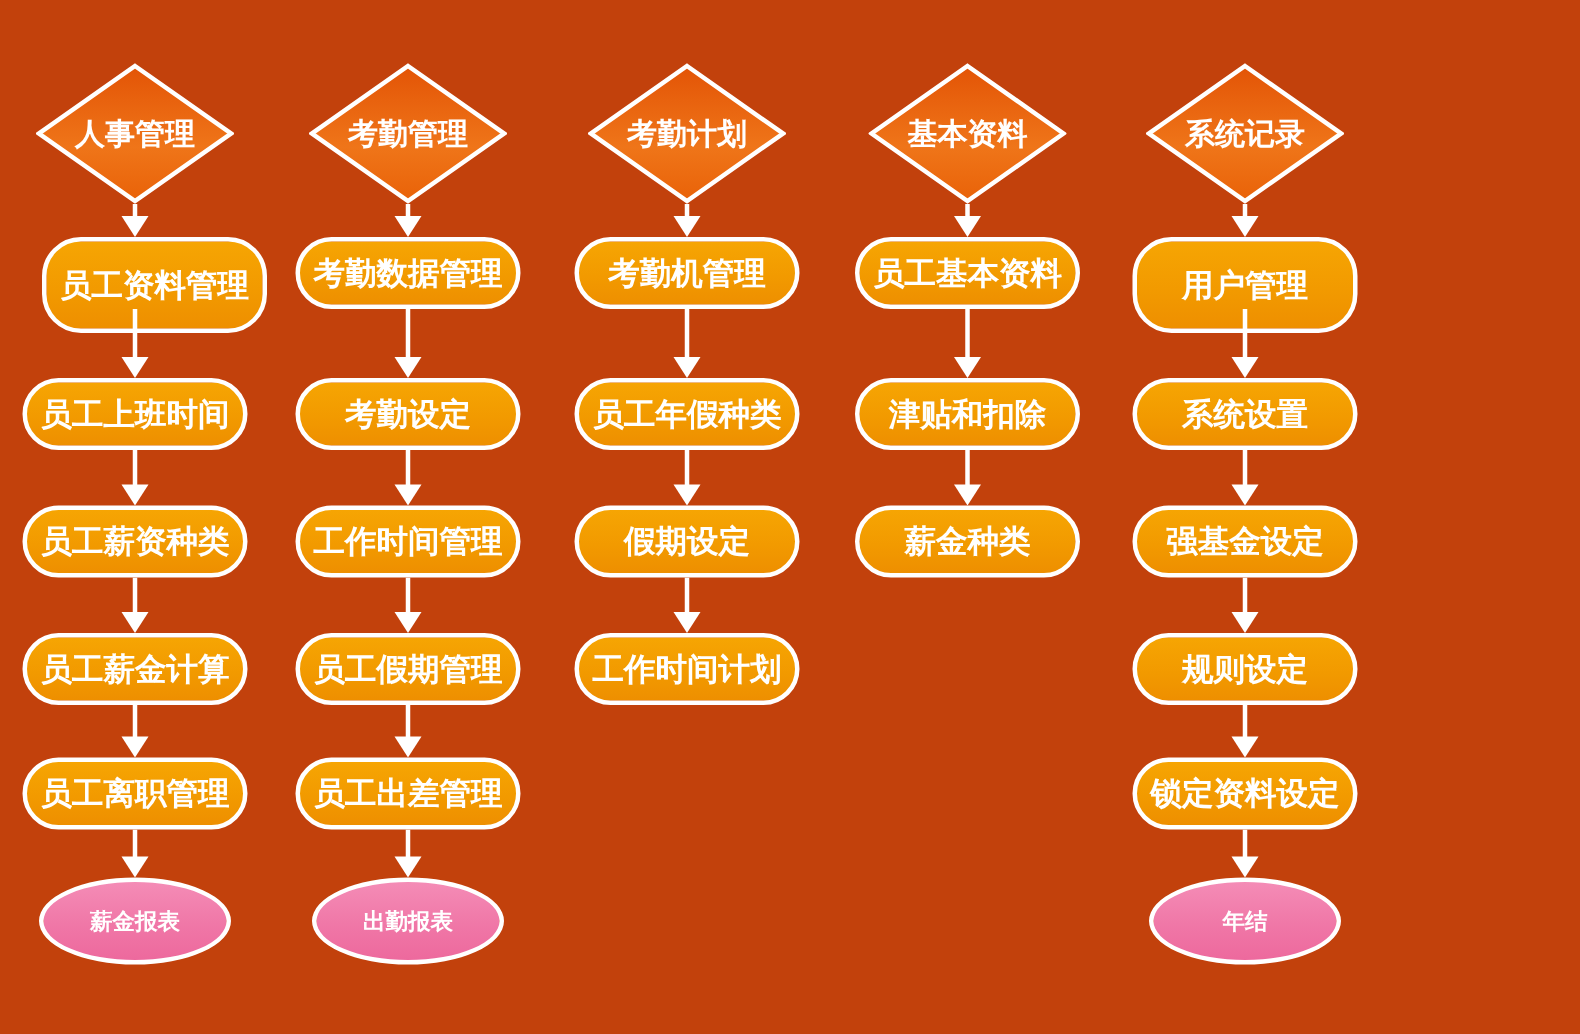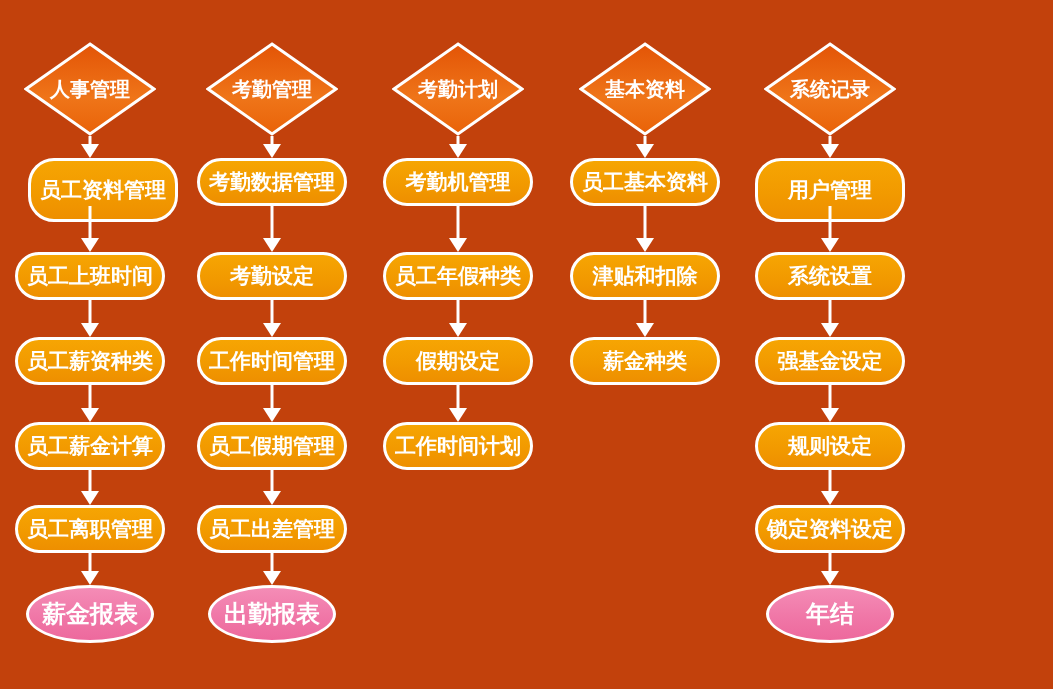--- a/index.html
+++ b/index.html
@@ -19,21 +19,21 @@
     background:linear-gradient(180deg,#F6A503 0%,#F29A00 55%,#EE8F00 100%);
     border:3px solid #fff;
     border-radius:26px;
     font-size:21px;
     box-sizing:border-box;
   }
   .ellipse{
     background:linear-gradient(180deg,#F48CB6 0%,#F077A7 55%,#ED699D 100%);
     border:3px solid #fff;
     border-radius:50%;
-    font-size:24px;
+    font-size:15px;
     box-sizing:border-box;
   }
   .diamond-wrap{position:absolute;}
   .diamond-label{
     position:absolute;left:0;top:0;width:100%;height:100%;
     display:flex;align-items:center;justify-content:center;
     color:#fff;font-weight:bold;font-size:20px;white-space:nowrap;
   }
   .arrow{position:absolute;line-height:0;}
 </style>

